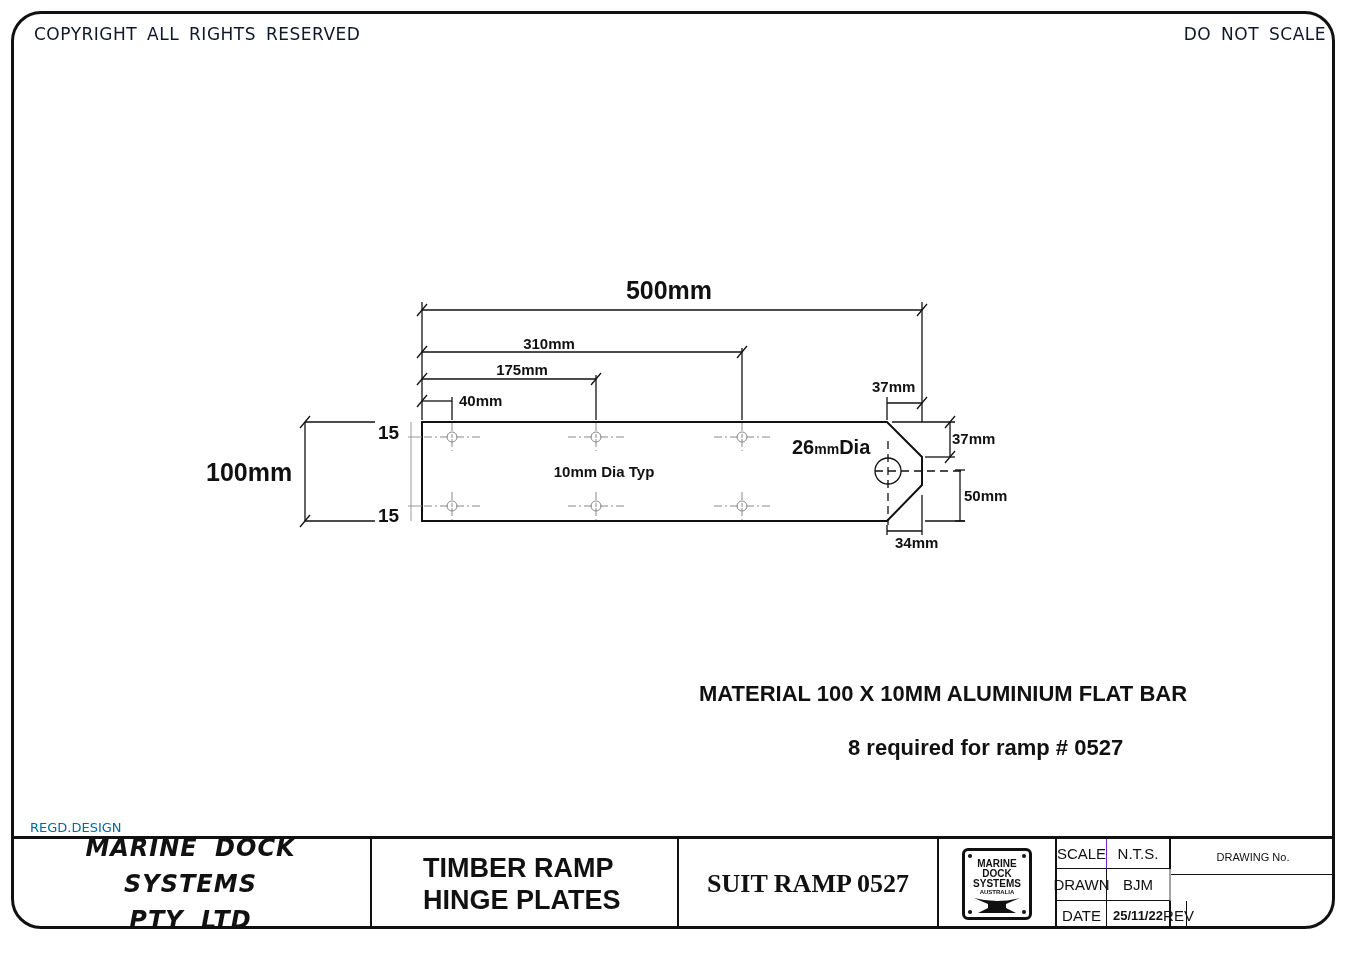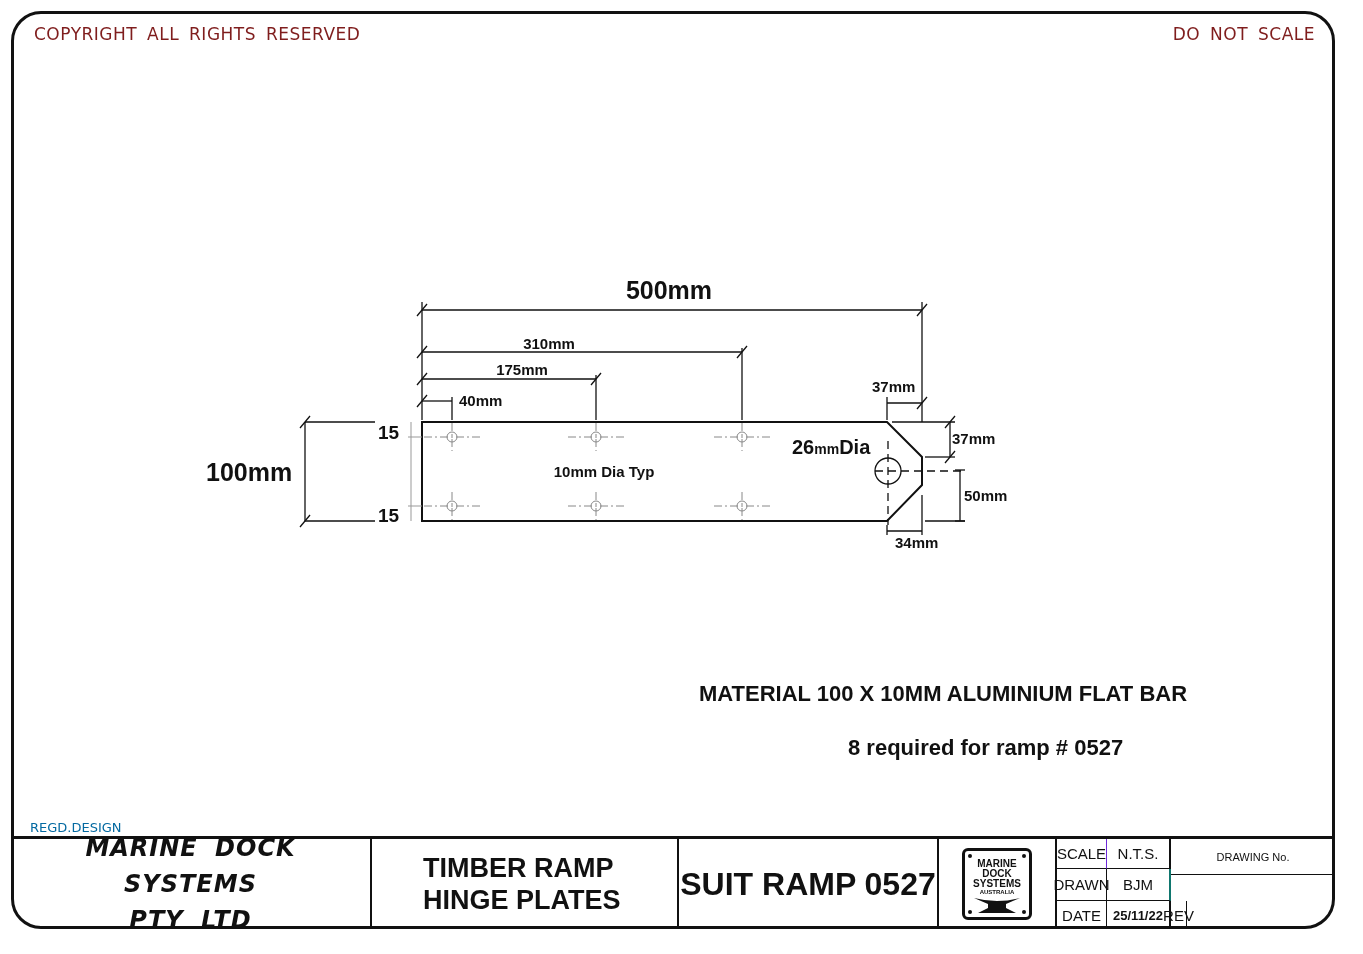--- a/index.html
+++ b/index.html
@@ -1,41 +1,41 @@
 <!DOCTYPE html>
 <html><head>
 <meta charset="utf-8">
 <style>
   html, body { margin:0; padding:0; background:#ffffff; }
   body { width:1363px; height:954px; position:relative; overflow:hidden; font-family:"Liberation Sans", sans-serif; color:#111; }
   .frame { position:absolute; left:11px; top:11px; width:1324px; height:918px; border:3px solid #111; border-radius:30px; box-sizing:border-box; }
   .abs { position:absolute; white-space:nowrap; }
-  .hdr { font-family:"DejaVu Sans", sans-serif; font-size:17px; letter-spacing:0.5px; word-spacing:4px; color:#7f1d1d; }
+  .hdr { font-family:"DejaVu Sans", sans-serif; font-size:17px; letter-spacing:0.5px; word-spacing:4px; color:#0f172a; }
   svg.drawing { position:absolute; left:0; top:0; }
   .dimtxt { font-family:"Liberation Sans", sans-serif; font-weight:bold; fill:#111; }
   .note { font-family:"Liberation Sans", sans-serif; font-weight:bold; font-size:22px; color:#111; }
   .regd { font-family:"DejaVu Sans", sans-serif; font-size:13px; color:#0369a1; }
   .tb { position:absolute; left:11px; top:836px; width:1324px; height:93px; border-top:3px solid #111; box-sizing:border-box; }
   .cell { position:absolute; top:0; bottom:0; border-right:2px solid #111; box-sizing:border-box; display:flex; flex-direction:column; align-items:center; justify-content:center; }
   .company { font-family:"DejaVu Sans", sans-serif; font-weight:bold; font-style:italic; font-size:24px; letter-spacing:1px; word-spacing:8px; line-height:36px; text-align:center; }
   .title { font-family:"Liberation Sans", sans-serif; font-weight:bold; font-size:27px; line-height:32px; text-align:left; }
-  .suit { font-family:Liberation Sans, sans-serif; font-weight:bold; font-size:32px; }
+  .suit { font-family:Liberation Serif, serif; font-weight:bold; font-size:26px; }
   .grid-cell { position:absolute; box-sizing:border-box; display:flex; align-items:center; justify-content:center; font-family:"Liberation Sans", sans-serif; font-size:15px; }
   .logo { width:70px; height:72px; border:3px solid #111; border-radius:6px; box-sizing:border-box; display:flex; flex-direction:column; align-items:center; justify-content:flex-start; padding-top:8px; position:relative; }
   .logo .l1 { font-family:"Liberation Sans", sans-serif; font-weight:bold; font-size:10px; line-height:10px; }
   .logo .l2 { font-family:"Liberation Sans", sans-serif; font-weight:bold; font-size:6px; line-height:7px; }
   .dot { position:absolute; width:4px; height:4px; background:#111; border-radius:50%; }
 </style>
 </head>
 <body>
 
 <div class="frame"></div>
 
 <div class="abs hdr" style="left:34px; top:24px;">COPYRIGHT ALL RIGHTS RESERVED</div>
-<div class="abs hdr" style="right:48px; top:24px;">DO NOT SCALE</div>
+<div class="abs hdr" style="right:37px; top:24px;">DO NOT SCALE</div>
 
 <svg class="drawing" width="1363" height="830" viewBox="0 0 1363 830">
   <g stroke="#111" fill="none" stroke-width="1.3">
 
     <path d="M422,422 L887,422 L922,457 L922,485 L887,521 L422,521 Z" stroke-width="2"></path>
 
     <circle cx="888" cy="471" r="13"></circle>
     <line x1="888" y1="441" x2="888" y2="525" stroke-dasharray="8,5"></line>
     <line x1="875" y1="471" x2="962" y2="471" stroke-dasharray="8,5"></line>
 
@@ -156,20 +156,20 @@
       <span class="l2">AUSTRALIA</span>
       <svg width="50" height="18" viewBox="0 0 50 18">
         <path d="M2,2 Q25,8 48,2 L34,8 L34,12 L44,17 L6,17 L16,12 L16,8 Z" fill="#111"></path>
       </svg>
     </div>
   </div>
 
   <div class="grid-cell" style="left:1046px; top:0; width:50px; height:30px; border-right:1px solid #6d28d9; border-bottom:1px solid #111;">SCALE</div>
   <div class="grid-cell" style="left:1096px; top:0; width:64px; height:30px; border-right:2px solid #111; border-bottom:1px solid #111;">N.T.S.</div>
   <div class="grid-cell" style="left:1046px; top:30px; width:50px; height:32px; border-right:1px solid #111; border-bottom:1px solid #111;">DRAWN</div>
-  <div class="grid-cell" style="left:1096px; top:30px; width:64px; height:32px; border-right:2px solid #0f766e; border-bottom:1px solid #111;">BJM</div>
+  <div class="grid-cell" style="left:1096px; top:30px; width:64px; height:32px; border-right:2px solid #a3a3a3; border-bottom:1px solid #111;">BJM</div>
   <div class="grid-cell" style="left:1046px; top:62px; width:50px; height:28px; border-right:1px solid #111;">DATE</div>
   <div class="grid-cell" style="left:1096px; top:62px; width:64px; height:28px; border-right:2px solid #111; font-size:13px; font-weight:bold;">25/11/22</div>
 
   <div class="grid-cell" style="left:1160px; top:0; width:164px; height:36px; border-bottom:1px solid #111; font-size:11px;">DRAWING  No.</div>
   <div class="grid-cell" style="left:1160px; top:62px; width:16px; height:28px; border-right:1px solid #111;">REV</div>
   <div class="grid-cell" style="left:1200px; top:62px; width:110px; height:28px;"></div>
 </div>
 
 </body></html>

